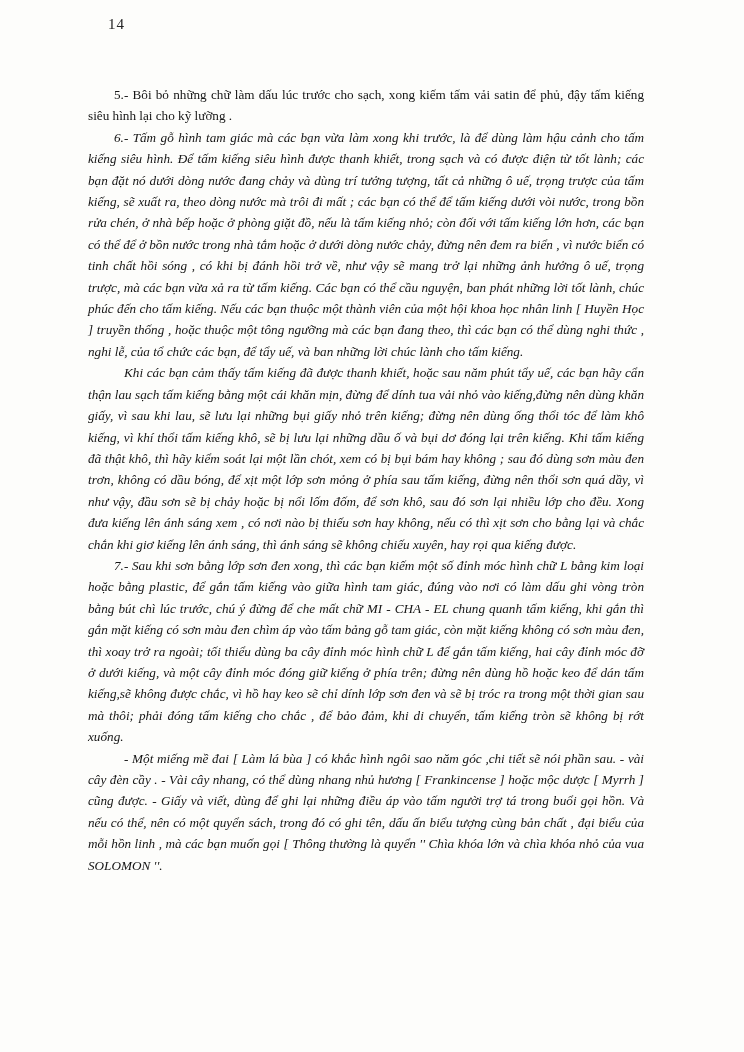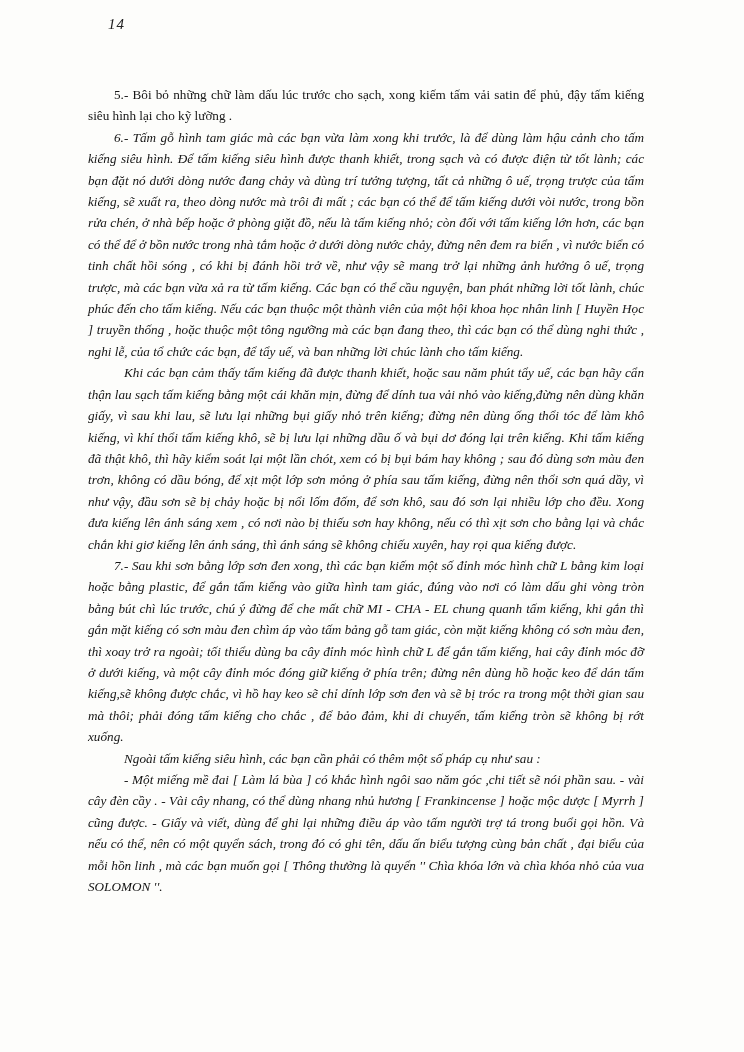--- a/index.html
+++ b/index.html
@@ -21,21 +21,20 @@
     background: #fdfdfb;
   }
   .page-number {
     position: absolute;
     left: 108px;
     top: 16px;
     font-family: "Liberation Serif", serif;
     font-size: 15px;
     letter-spacing: 1px;
     color: #222;
-    font-style: italic;
   }
   .content {
     position: absolute;
     left: 88px;
     top: 84px;
     width: 572px;
     font-size: 13.2px;
     line-height: 21.4px;
     text-align: justify;
     text-justify: inter-word;
@@ -58,16 +57,15 @@
 <body>
 
 <div class="page">
   <div class="page-number">14</div>
 
   <div class="content">
     <p class="para">5.- Bôi bỏ những chữ làm dấu lúc trước cho sạch, xong kiếm tấm vải satin để phủ, đậy tấm kiếng siêu hình lại cho kỹ lưỡng .</p>
     <p class="para">6.- Tấm gỗ hình tam giác mà các bạn vừa làm xong khi trước, là để dùng làm hậu cảnh cho tấm kiếng siêu hình.  Để tấm kiếng siêu hình được thanh khiết, trong sạch và có được điện từ tốt lành; các bạn đặt nó dưới dòng nước đang chảy và dùng trí tưởng tượng, tất cả những ô uế, trọng trược của tấm kiếng, sẽ xuất ra, theo dòng nước mà trôi đi mất ; các bạn có thể để tấm kiếng dưới vòi nước, trong bồn rửa chén, ở nhà bếp hoặc ở phòng giặt đồ, nếu là tấm kiếng nhỏ; còn đối với tấm kiếng lớn hơn, các bạn có thể để ở bồn nước trong nhà tắm hoặc ở dưới dòng nước chảy, đừng nên đem ra biển , vì nước biển có tinh chất hồi sóng , có khi bị đánh hồi trở về, như vậy sẽ mang trở lại những ảnh hưởng ô uế, trọng trược, mà các bạn vừa xả ra từ tấm kiếng.  Các bạn có thể cầu nguyện, ban phát những lời tốt lành, chúc phúc đến cho tấm kiếng.  Nếu các bạn thuộc một thành viên của một hội khoa học nhân linh [ Huyền Học ] truyền thống , hoặc thuộc một tông ngưỡng mà các bạn đang theo, thì các bạn có thể dùng nghi thức , nghi lễ, của tổ chức các bạn, để tẩy uế, và ban những lời chúc lành cho tấm kiếng.</p>
     <p class="para hang">Khi các bạn cảm thấy tấm kiếng đã được thanh khiết, hoặc sau năm phút tẩy uế, các bạn hãy cẩn thận lau sạch tấm kiếng bằng một cái khăn mịn, đừng để dính tua vải nhỏ vào kiếng,đừng nên dùng khăn giấy, vì sau khi lau, sẽ lưu lại những bụi giấy nhỏ trên kiếng; đừng nên dùng ống thổi tóc để làm khô kiếng, vì khí thổi tấm kiếng khô, sẽ bị lưu lại những dầu ố và bụi dơ đóng lại trên kiếng.   Khi tấm kiếng đã thật khô, thì hãy kiểm soát lại một lần chót, xem có bị bụi bám hay không ; sau đó dùng sơn màu đen trơn, không có dầu bóng, để xịt một  lớp sơn mỏng ở phía sau tấm kiếng, đừng nên thổi sơn quá dầy, vì như vậy, đầu sơn sẽ bị chảy hoặc bị nổi lốm đốm, để sơn khô, sau đó sơn lại nhiều lớp cho đều.  Xong đưa kiếng lên ánh sáng xem , có nơi nào bị thiếu sơn hay không, nếu có thì xịt sơn cho bằng lại và chắc chắn khi giơ kiếng lên ánh sáng, thì ánh sáng sẽ không chiếu xuyên, hay rọi qua kiếng được.</p>
     <p class="para">7.- Sau khi sơn bằng lớp sơn đen xong, thì các bạn kiếm một số đỉnh móc hình chữ L bằng kim loại hoặc bằng plastic, để gắn tấm kiếng vào giữa hình tam giác, đúng vào nơi có làm dấu ghi vòng tròn bằng bút chì lúc trước, chú ý đừng để che mất chữ MI - CHA - EL chung quanh tấm kiếng, khi gắn thì gắn mặt kiếng có sơn màu đen chìm áp vào tấm bảng gỗ tam giác, còn mặt kiếng không có sơn màu đen, thì xoay trở ra ngoài; tối thiểu dùng ba cây đỉnh móc hình chữ  L để gắn tấm kiếng, hai cây đỉnh móc đỡ ở dưới kiếng, và một cây đỉnh móc đóng giữ kiếng ở phía trên; đừng nên dùng hồ hoặc keo để dán tấm kiếng,sẽ không được chắc, vì  hồ hay keo sẽ chỉ dính lớp sơn đen và sẽ bị tróc ra trong một thời gian sau mà thôi; phải đóng tấm kiếng cho chắc , để bảo đảm, khi di chuyển, tấm kiếng tròn sẽ không bị rớt xuống.</p>
-    <p class="para hang">Ngoài tấm kiếng siêu hình, các bạn cần phải có thêm một số pháp cụ như sau :</p>
     <p class="para hang">- Một miếng mề đai [ Làm lá bùa ] có khắc hình ngôi sao năm góc ,chi tiết sẽ nói phần sau. - vài cây đèn cầy . - Vài cây nhang, có thể dùng nhang nhủ hương [ Frankincense ] hoặc mộc dược [ Myrrh ] cũng được. - Giấy và viết, dùng để ghi lại những điều áp vào tấm người trợ tá trong buổi gọi hồn.  Và nếu có thể, nên có một quyển sách, trong đó có ghi tên, dấu ấn biểu tượng cùng bản chất , đại biểu của mỗi hồn linh , mà các bạn muốn gọi [ Thông thường là quyển '' Chìa khóa lớn và chìa khóa nhỏ của vua SOLOMON ''.</p>
   </div>
 </div>
 
 </body></html>

